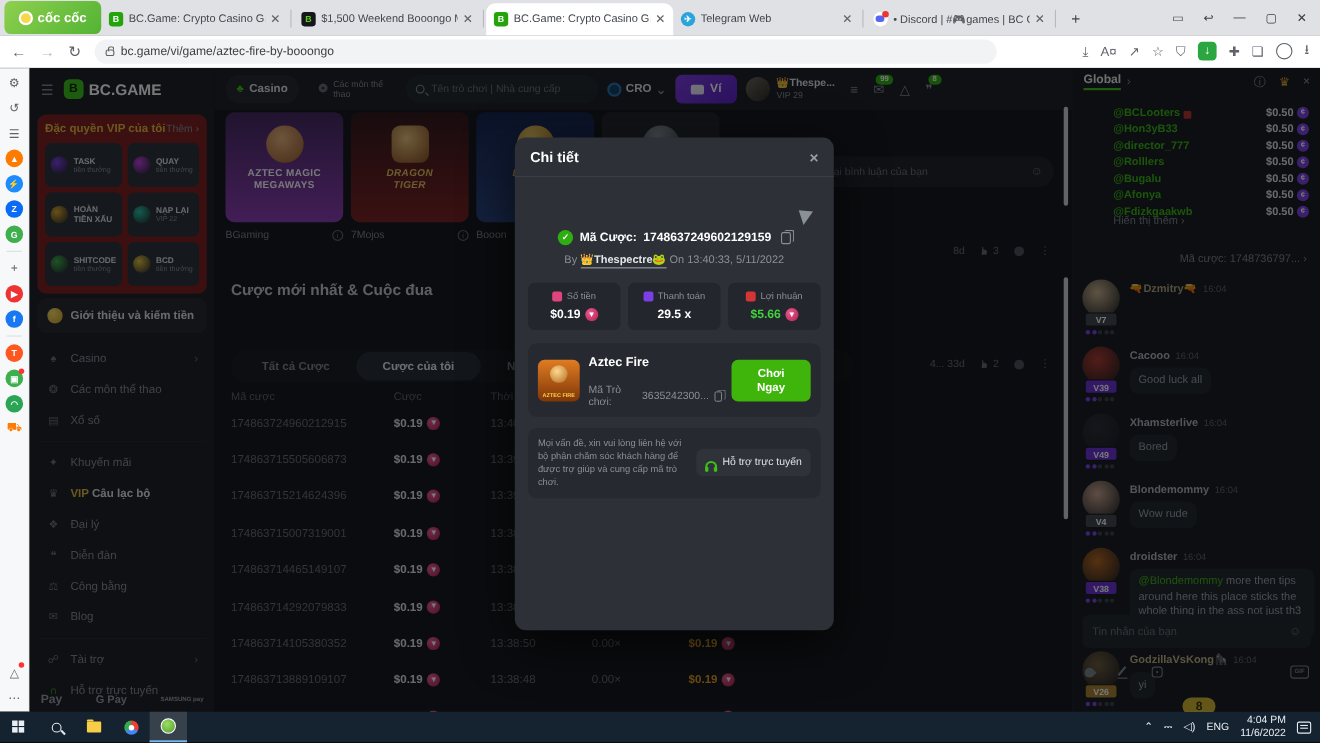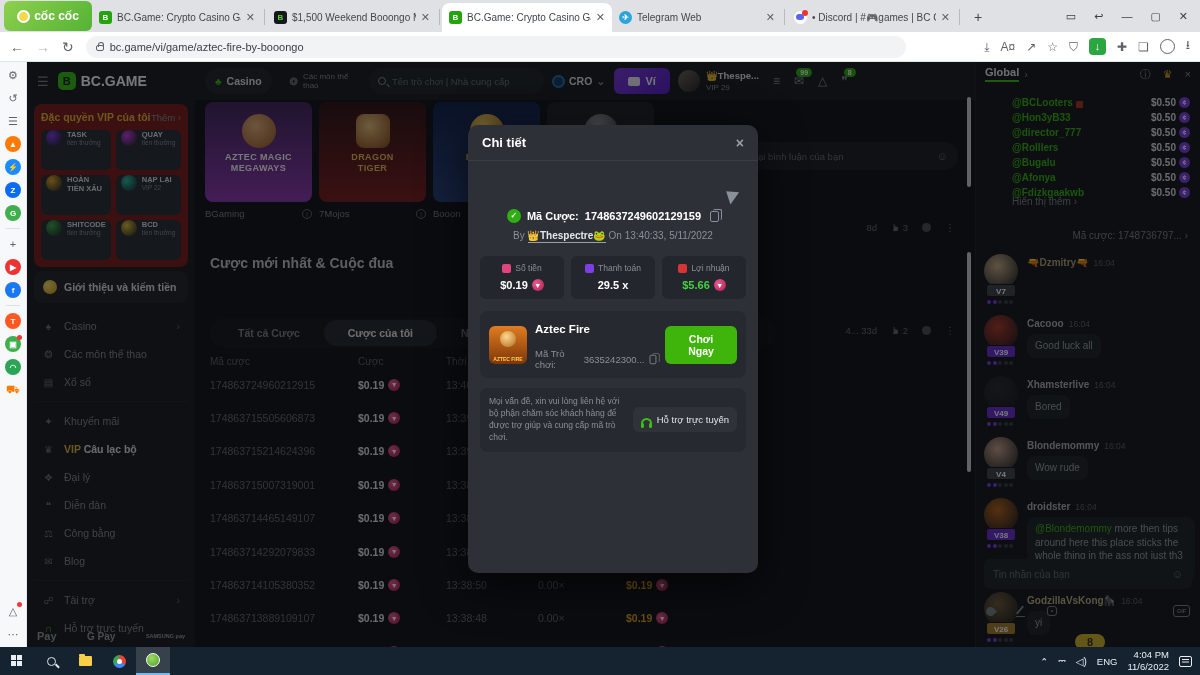--- a/index.html
+++ b/index.html
@@ -47,21 +47,21 @@
 .bcside{width:168px;background:#1b1e22;position:relative;flex:0 0 168px}
 .sidetop{height:38px;display:flex;align-items:center;gap:9px;padding:0 10px}
 .burger{color:#7d858d;font-size:13px}
 .bclogo{display:flex;align-items:center;gap:5px;color:#fff;font-weight:bold;font-size:14px}
 .bcmark{width:18px;height:18px;background:#3bc117;border-radius:5px;color:#0c2a05;font-size:11px;font-weight:bold;text-align:center;line-height:18px}
 .vippanel{margin:4px 7px;background:#7f1d1d;border-radius:8px;padding:7px}
 .vtop{display:flex;align-items:center;font-size:10.5px}
 .vtitle{color:#e7b93c;font-weight:bold}
 .vmore{margin-left:auto;color:#8a9097;font-size:9.5px}
 .vgrid{display:grid;grid-template-columns:1fr 1fr;gap:5px;margin-top:7px}
-.vcard{background:#2b2f35;border-radius:6px;height:40px;display:flex;gap:5px;padding:0 5px}
+.vcard{background:#2b2f35;border-radius:6px;height:40px;display:flex;align-items:center;gap:5px;padding:0 5px}
 .vic{width:16px;height:16px;border-radius:50%;flex:0 0 16px}
 .vt .t{font-size:7.5px;font-weight:bold;color:#dfe3e6}
 .vt .s{font-size:6.5px;color:#8a9097}
 .refrow{margin:0 7px;background:#23262b;border-radius:8px;height:32px;display:flex;align-items:center;gap:7px;padding:0 9px;font-size:10.5px;font-weight:bold;color:#dfe3e6}
 .coin-g{width:14px;height:14px;border-radius:50%;background:radial-gradient(circle at 35% 35%,#ffe06a,#caa21d)}
 .menu{padding:2px 7px 0}
 .mgroup{border-top:1px solid #23262b;margin-top:5px;padding-top:5px}
 .mgroup:first-child{border-top:none;margin-top:2px}
 .mitem{height:28px;display:flex;align-items:center;gap:9px;padding:0 8px;color:#868d94;font-size:10.5px}
 .mic{width:13px;text-align:center;font-size:10px;color:#6d747b}
@@ -97,21 +97,21 @@
 .g0{background:linear-gradient(180deg,#43265e,#8d3bb4)}
 .g1{background:linear-gradient(180deg,#301418,#7c1f1f)}
 .g2{background:linear-gradient(180deg,#14224d,#29437e)}
 .g3{background:linear-gradient(180deg,#1f2126,#33373e)}
 .gface{width:34px;height:34px;border-radius:50%;margin:12px auto 4px}
 .g0 .gface{background:radial-gradient(circle at 40% 35%,#e8b27b,#9c5b2b)}
 .g1 .gface{background:radial-gradient(circle at 40% 35%,#e8c27b,#8a4a1b);border-radius:8px}
 .g2 .gface{background:radial-gradient(circle at 40% 35%,#ffd96a,#a8731d)}
 .g3 .gface{background:radial-gradient(circle at 40% 35%,#9aa0a8,#3a3f45)}
 .gtitle{color:#fff;font-weight:bold;font-size:9px;white-space:pre-line;line-height:1.25;letter-spacing:.4px}
-.g1 .gtitle,.g2 .gtitle{color:#e9c05a;}
+.g1 .gtitle,.g2 .gtitle{color:#e9c05a;font-style:italic}
 .provrow{position:absolute;top:146px;left:10px;display:flex;gap:7px}
 .pv{width:107px;display:flex;align-items:center;justify-content:space-between;color:#7d858d;font-size:9.5px}
 .infoc{width:10px;height:10px;border:1px solid #5f666d;border-radius:50%;font-size:7px;text-align:center;line-height:10px;color:#5f666d}
 .commentbox{position:absolute;top:80px;left:505px;width:258px;display:flex;align-items:center;gap:7px}
 .cmav{width:24px;height:24px;border-radius:50%;background:linear-gradient(135deg,#6b6458,#2e2a26);flex:0 0 24px}
 .cmpill{flex:1;height:28px;background:#1d2025;border-radius:14px;display:flex;align-items:center;padding:0 10px}
 .cmpill input{background:none;border:none;outline:none;width:100%;font-size:9.5px;color:#868d94}
 .cmpill input::placeholder{color:#6a7076}
 .smiley{color:#6a7076;font-size:11px}
 .cmeta{position:absolute;display:flex;align-items:center;gap:14px;color:#666d74;font-size:9.5px}

